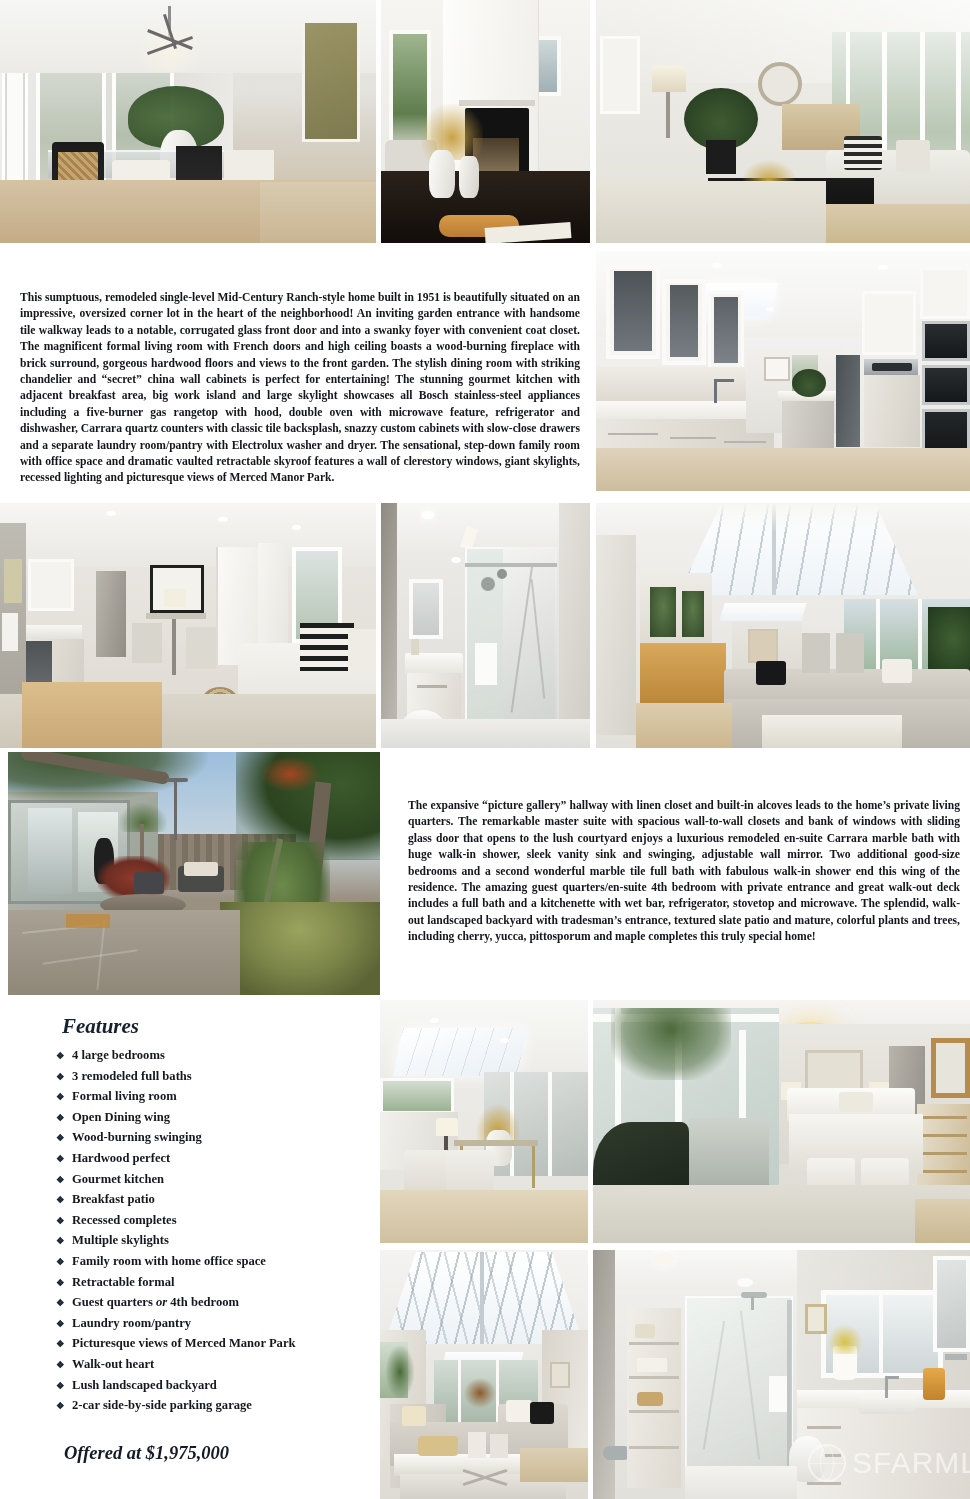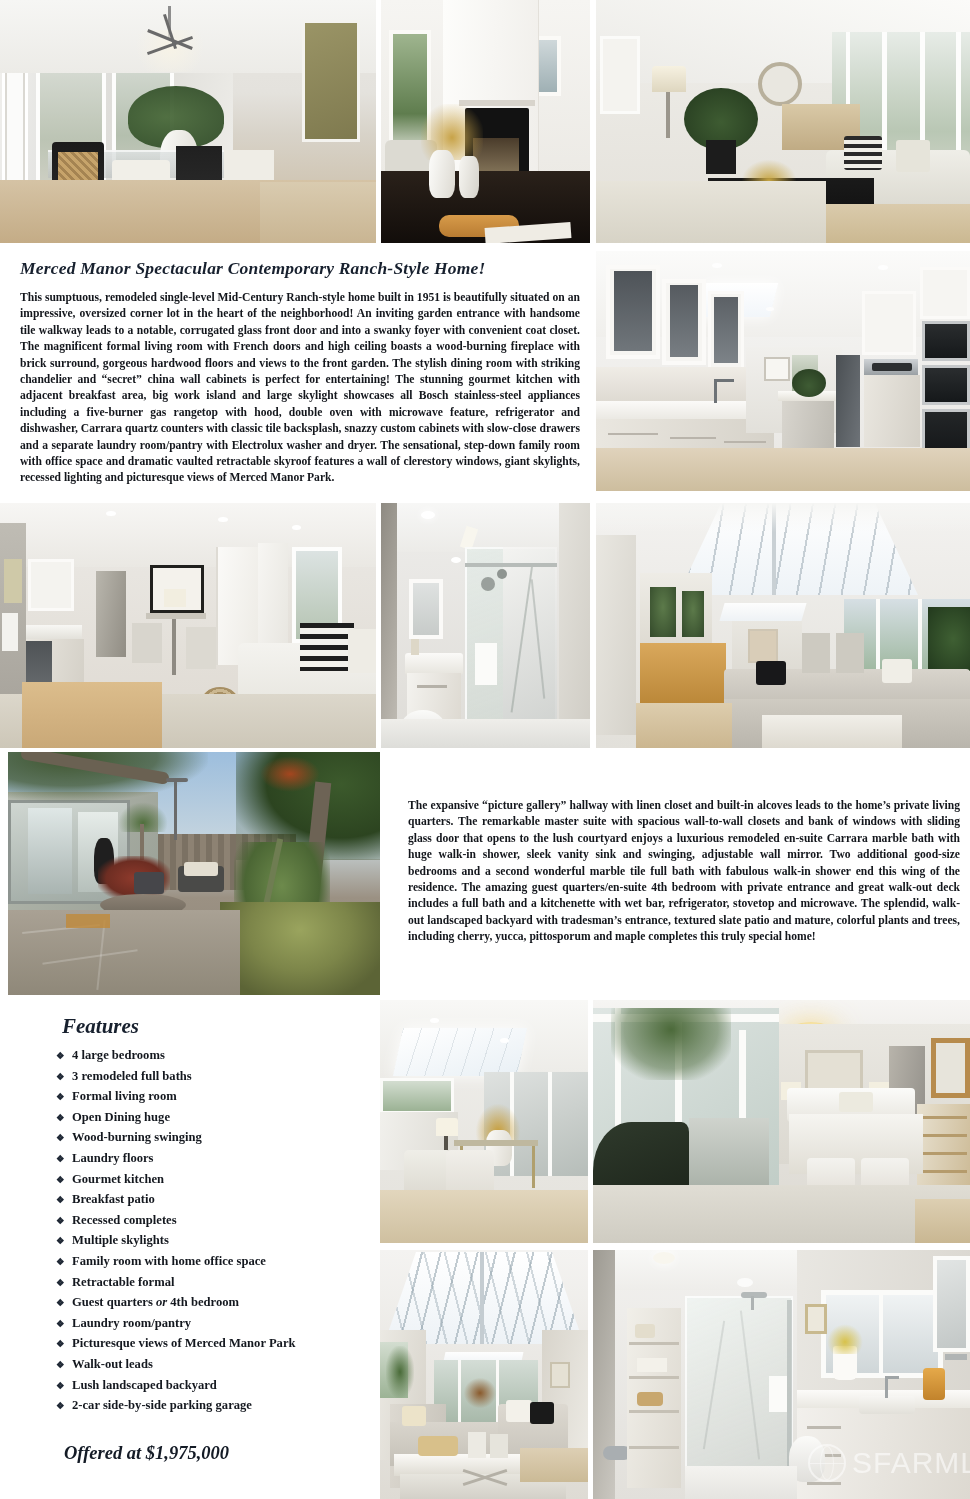--- a/index.html
+++ b/index.html
@@ -176,21 +176,20 @@
       <div class="obj" style="left:112px;top:178px;width:166px;height:56px;background:linear-gradient(180deg,#1a1a1a,#0d0d0d);"></div>
       <div class="obj" style="left:146px;top:160px;width:54px;height:30px;background:radial-gradient(ellipse at 50% 70%,#c7a542,rgba(199,165,66,0) 72%);"></div>
       <div class="obj" style="left:152px;top:182px;width:20px;height:30px;background:#f4f2ec;"></div>
       <div class="obj" style="left:178px;top:184px;width:18px;height:28px;background:#eceadf;"></div>
 
       <div class="floor" style="height:16%;background:linear-gradient(180deg,#dacbac,#cbb891);"></div>
       <div class="obj" style="left:0;bottom:0;width:230px;height:62px;background:linear-gradient(180deg,#e7e4da,#d7d3c6);"></div>
     </div>
   </div>
 
-  <div class="headline" style="left:20px; top:258px; width:560px; font-size:17.5px;">Merced Manor Spectacular Contemporary Ranch-Style Home!</div>
 
   <div class="body-copy" style="left:20px; top:290px; width:560px;">This sumptuous, remodeled single-level Mid-Century Ranch-style home built in 1951 is beautifully situated on an impressive, oversized corner lot in the heart of the neighborhood!  An inviting garden entrance with handsome tile walkway leads to a notable, corrugated glass front door and into a swanky foyer with convenient coat closet.  The magnificent formal living room with French doors and high ceiling boasts a wood-burning fireplace with brick surround, gorgeous hardwood floors and views to the front garden.  The stylish dining room with striking chandelier and “secret” china wall cabinets is perfect for entertaining!  The stunning gourmet kitchen with adjacent breakfast area, big work island and large skylight showcases all Bosch stainless-steel appliances including a five-burner gas rangetop with hood, double oven with microwave feature, refrigerator and dishwasher, Carrara quartz counters with classic tile backsplash, snazzy custom cabinets with slow-close drawers and a separate laundry room/pantry with Electrolux washer and dryer.  The sensational, step-down family room with office space and dramatic vaulted retractable skyroof features a wall of clerestory windows, giant skylights, recessed lighting and picturesque views of Merced Manor Park.</div>
 
   <div class="photo" style="left:596px; top:251px; width:374px; height:240px;">
     <div class="scene" style="background:linear-gradient(180deg,#f7f7f6,#e8e6e2);">
       <div class="ceil" style="height:36%;background:linear-gradient(180deg,#fbfbfa,#f0efec);"></div>
 
       <div class="obj" style="left:106px;top:32px;width:72px;height:34px;background:linear-gradient(180deg,#ffffff,#f2f6fa);transform:skewX(-14deg);box-shadow:0 0 14px rgba(255,255,255,.9);"></div>
 
       <div class="obj" style="left:116px;top:12px;width:10px;height:5px;border-radius:50%;background:#fefefe;"></div>
@@ -419,29 +418,29 @@
       <li>
         <span class="bullet">❖</span>
         <span>3 remodeled full baths</span>
       </li>
       <li>
         <span class="bullet">❖</span>
         <span>Formal living room</span>
       </li>
       <li>
         <span class="bullet">❖</span>
-        <span>Open Dining huge</span>
+        <span>Open Dining wing</span>
       </li>
       <li>
         <span class="bullet">❖</span>
         <span>Wood-burning swinging</span>
       </li>
       <li>
         <span class="bullet">❖</span>
-        <span>Laundry floors</span>
+        <span>Hardwood perfect</span>
       </li>
       <li>
         <span class="bullet">❖</span>
         <span>Gourmet kitchen</span>
       </li>
       <li>
         <span class="bullet">❖</span>
         <span>Breakfast patio</span>
       </li>
       <li>
@@ -467,21 +466,21 @@
       <li>
         <span class="bullet">❖</span>
         <span>Laundry room/pantry</span>
       </li>
       <li>
         <span class="bullet">❖</span>
         <span>Picturesque views of Merced Manor Park</span>
       </li>
       <li>
         <span class="bullet">❖</span>
-        <span>Walk-out leads</span>
+        <span>Walk-out heart</span>
       </li>
       <li>
         <span class="bullet">❖</span>
         <span>Lush landscaped backyard</span>
       </li>
       <li>
         <span class="bullet">❖</span>
         <span>2-car side-by-side parking garage</span>
       </li>
     </ul>

